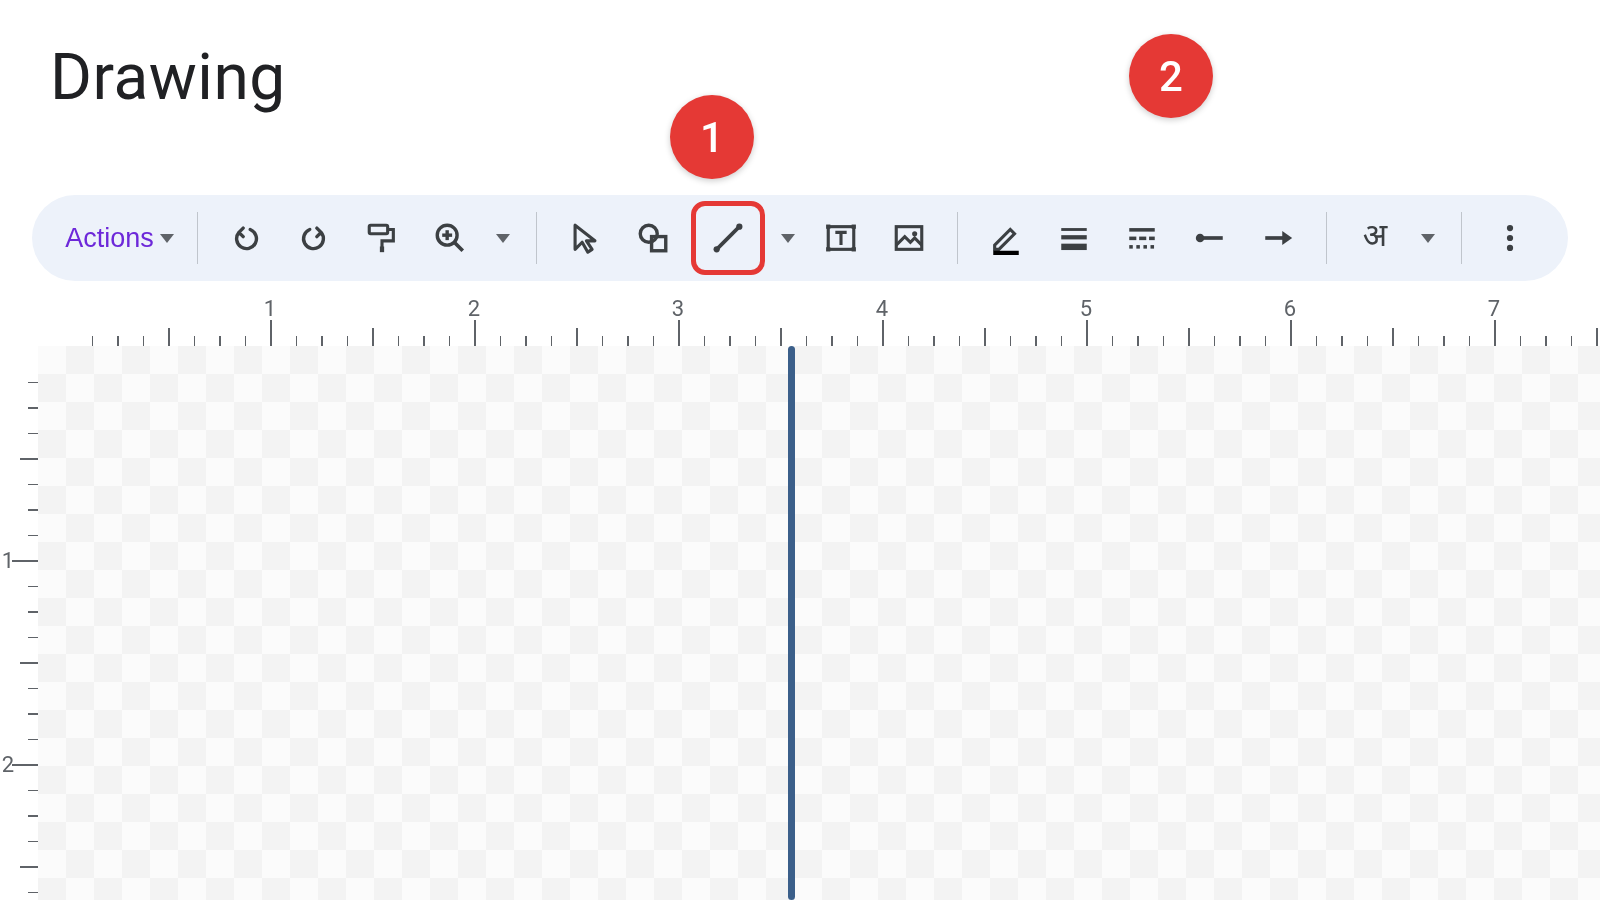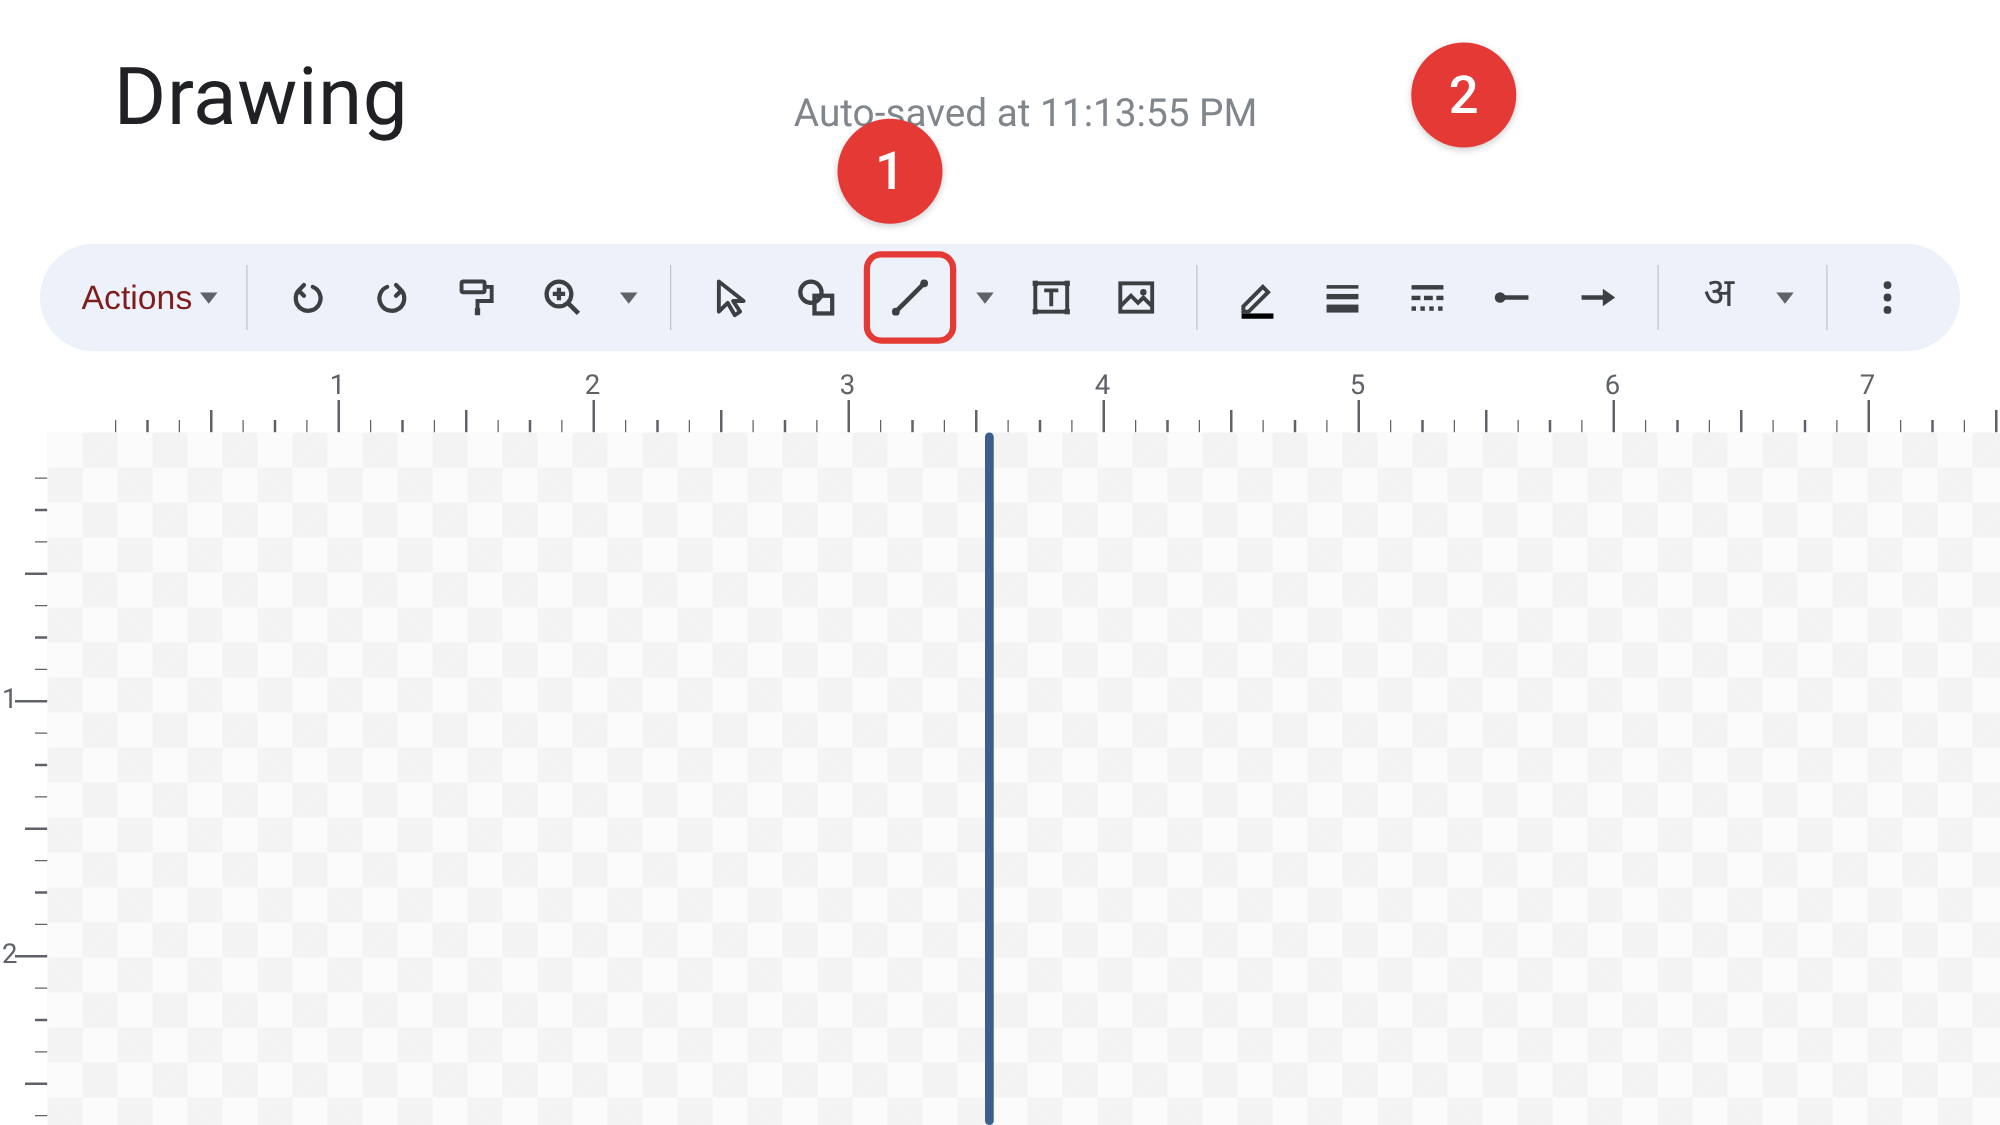--- a/index.html
+++ b/index.html
@@ -1,33 +1,33 @@
 <!DOCTYPE html>
 <html><head>
 <meta charset="utf-8">
 <style>
   * { box-sizing: border-box; }
   html, body { margin: 0; padding: 0; font-family: "Google Sans", Roboto, Arial, sans-serif; background: #fff; color: #3c4043; }
   .root { width: 1600px; height: 900px; position: relative; overflow: hidden; }
 
   
-  .header { display: flex; align-items: flex-end; padding: 40px 50px 0 50px; position: relative; margin-left: 41px; }
+  .header { display: flex; align-items: flex-end; padding: 40px 50px 0 50px; position: relative; }
   .title { font-size: 64px; font-weight: 400; letter-spacing: 0.5px; color: #202124; }
   .saved-status { position: absolute; left: 50%; transform: translateX(-50%); top: 72px; font-size: 31px; color: #80868b; }
   .save-close { margin-left: auto; background: #1a73e8; color: #fff; border: none; cursor: pointer;
                 font-size: 31px; font-weight: 500; padding: 22px 48px; border-radius: 12px;
                 box-shadow: 0 0 0 5px #e53935; }
 
   
   .toolbar { margin: 80px 32px 0 32px; height: 86px; background: #edf2fa; border-radius: 43px;
              display: flex; align-items: center; padding: 0 28px; gap: 8px; }
   .tb-btn { height: 60px; min-width: 60px; display: inline-flex; align-items: center; justify-content: center;
             background: transparent; border: none; cursor: pointer; border-radius: 10px; }
   .tb-btn svg { width: 34px; height: 34px; }
-  .tb-text { font-size: 27px; color: #7f1d1d; display: inline-flex; align-items: center; gap: 6px; }
+  .tb-text { font-size: 27px; color: #6d28d9; display: inline-flex; align-items: center; gap: 6px; }
   .tb-sep { width: 1px; height: 52px; background: rgba(60,64,67,0.25); margin: 0 10px; }
   .dd-caret { width: 0; height: 0; border-left: 7px solid transparent; border-right: 7px solid transparent; border-top: 9px solid #5f6368; }
   .caret-alone { min-width: 30px; }
   .line-tool-highlight { border: 5px solid #e53935; border-radius: 14px; padding: 2px; }
 
   
   .editor { position: absolute; left: 0; right: 0; bottom: 0; top: 298px; }
   .ruler-h { position: absolute; left: 38px; right: 0; top: 0; height: 48px; background: #fff; }
   .ruler-v { position: absolute; left: 0; top: 48px; bottom: 0; width: 38px; background: #fff; }
   .canvas  { position: absolute; left: 38px; top: 48px; right: 0; bottom: 0;
@@ -59,21 +59,20 @@
   
   .lang-text { font-size: 32px; font-family: "Noto Sans Devanagari", serif; color: #3c4043; }
 </style>
 </head>
 <body>
 
 <div class="root">
 
   <div class="header">
     <div class="title">Drawing</div>
-    <div class="saved-status">Auto-saved at 11:13:55 PM</div>
   </div>
 
   <div class="badge badge1">1</div>
   <div class="badge badge2">2</div>
 
   <div class="toolbar">
 
     <button class="tb-btn tb-text">
       <span>Actions</span>
       <span class="dd-caret"></span>

